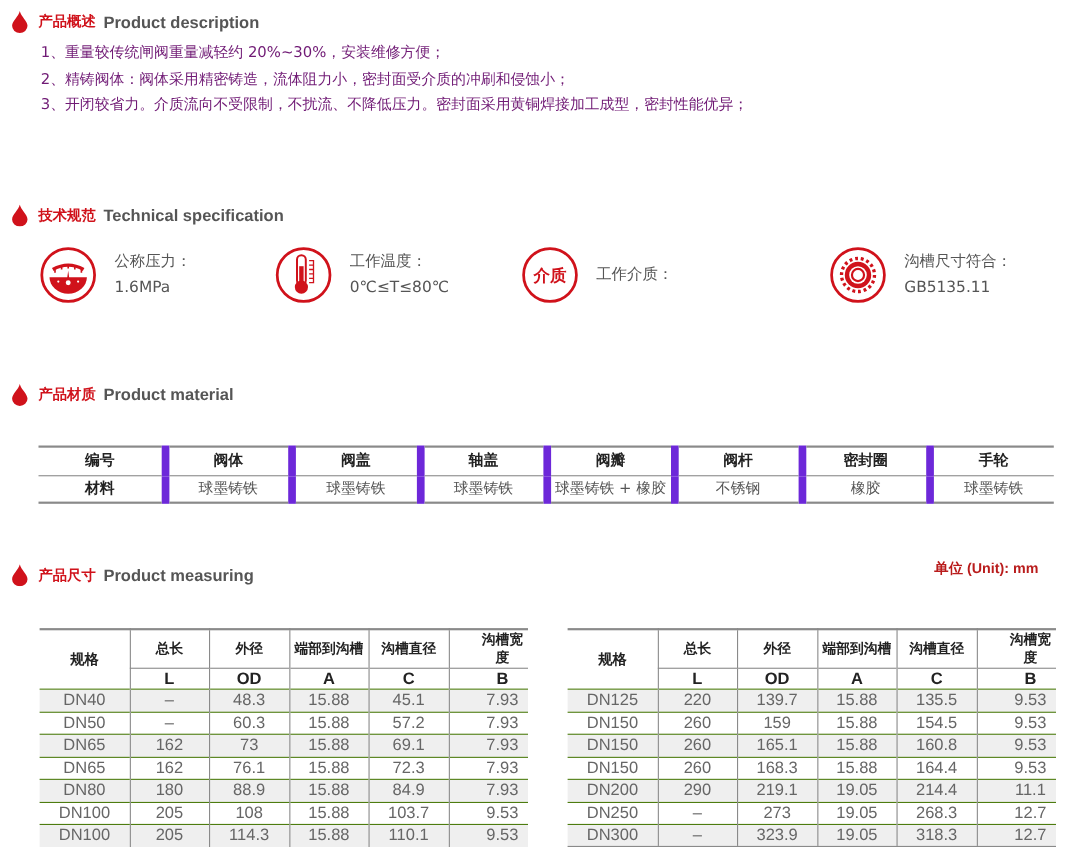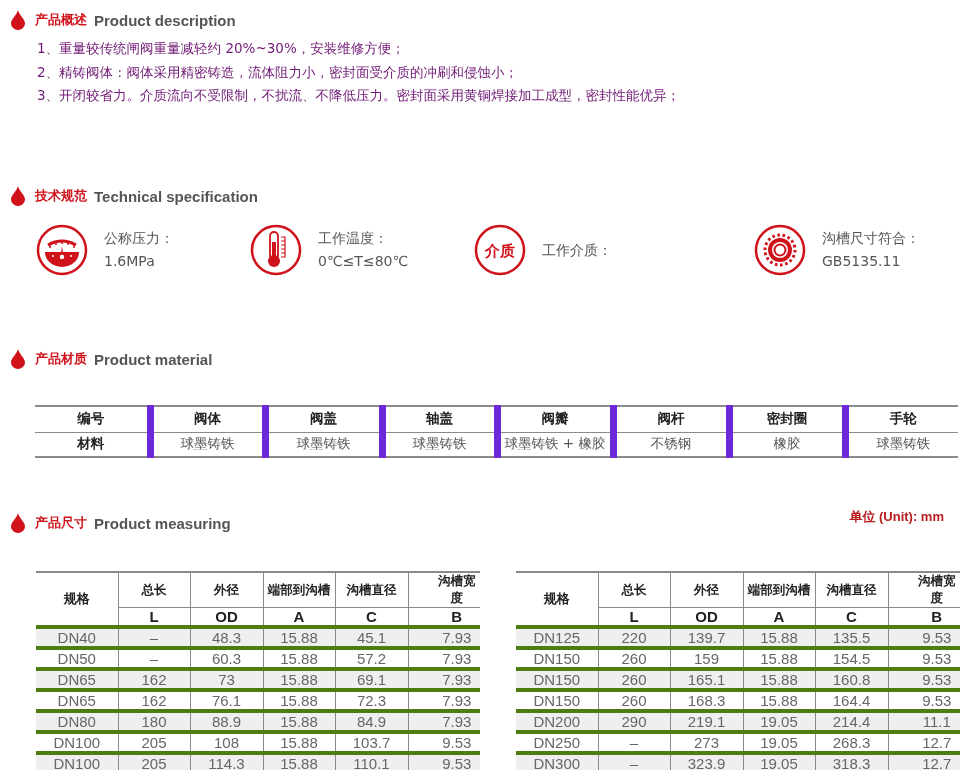--- a/index.html
+++ b/index.html
@@ -52,21 +52,21 @@
     border-left: 1px solid #8a8a8a; border-right: 1px solid #8a8a8a;
     text-align: center; padding: 0; font-size: 15px; color: #666;
   }
   .size th:first-child, .size td:first-child { border-left: none; }
   .size th:last-child, .size td:last-child { border-right: none; padding-left: 25px; }
   .size thead tr.h1 { border-top: 2px solid #8a8a8a; height: 28px; }
   .size thead tr.h2 { height: 19px; }
   .size thead th { font-weight: bold; color: #222; font-size: 12.5px; font-family: "DejaVu Sans", sans-serif; }
   .size thead tr.h2 th { border-top: 1px solid #8a8a8a; font-size: 15px; font-family: "Liberation Sans", sans-serif; }
   .size thead th.spec-col { font-size: 13px; }
-  .size tbody tr { height: 20.5px; border-top: 4px solid #4d7c0f; }
+  .size tbody tr { height: 20.5px; border-top: 1px solid #4d7c0f; }
   .size tbody tr:nth-child(odd) { background: #efefef; }
   .size tbody tr:last-child { border-bottom: 2px solid #8a8a8a; }
 </style>
 </head>
 <body>
 
 <div class="section-head" style="top:7px;">
   <svg class="drop" viewBox="0 0 16 20">
       <path d="M8 0 C9 5 15 9 15 13.5 A7 6.5 0 0 1 1 13.5 C1 9 7 5 8 0Z" fill="#d0121b"></path>
     </svg>

